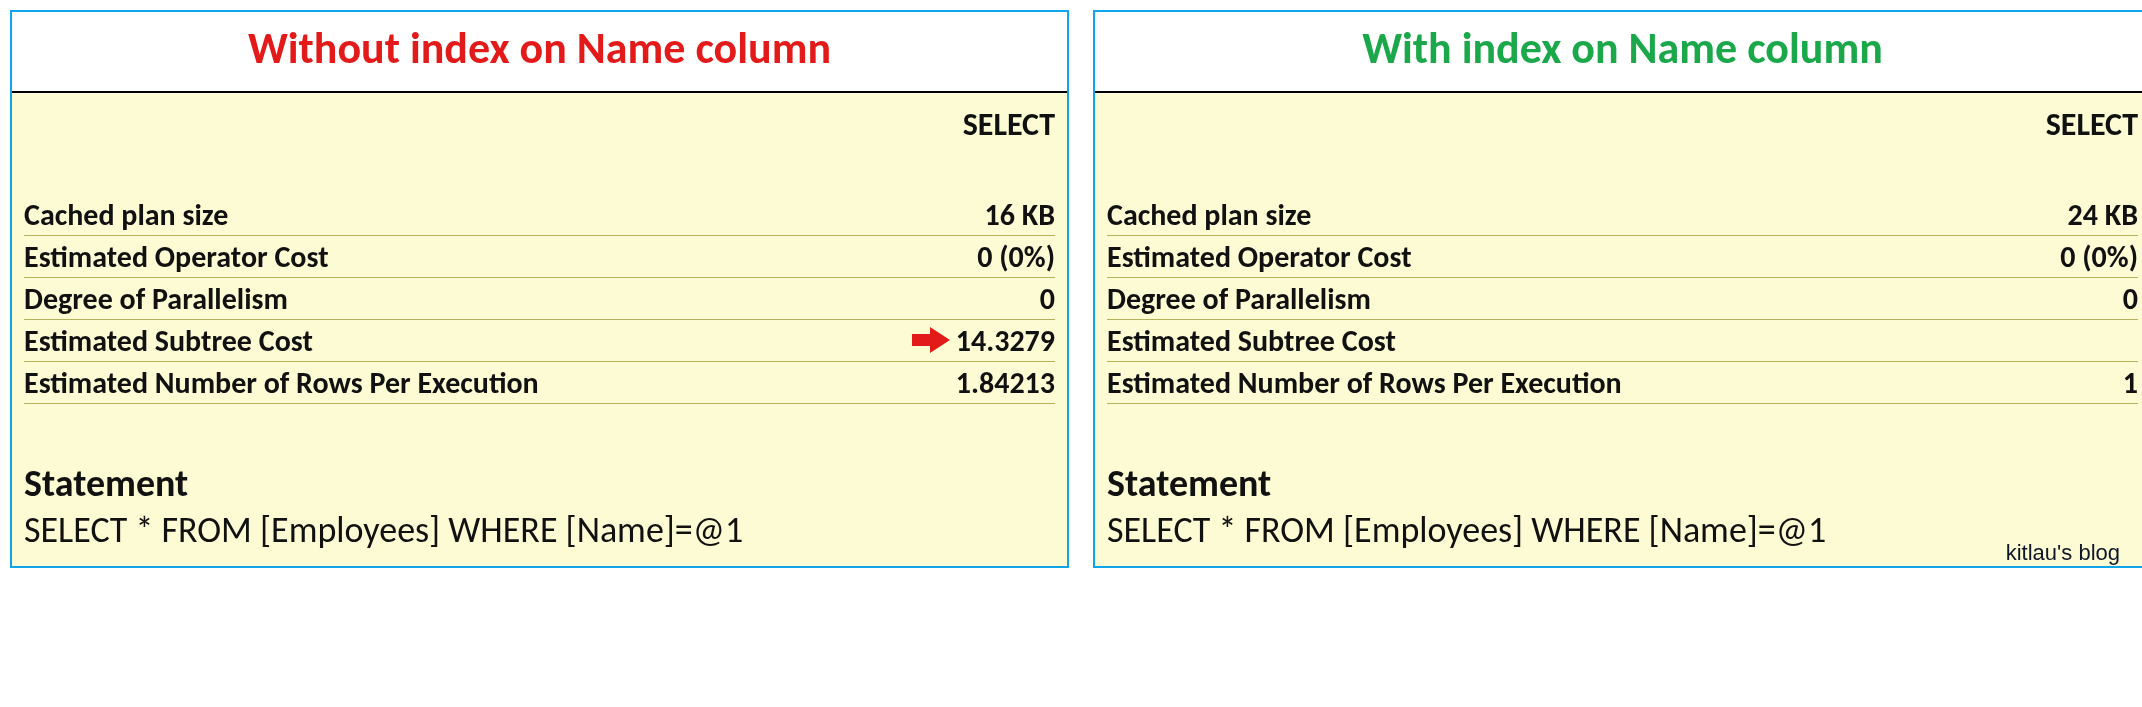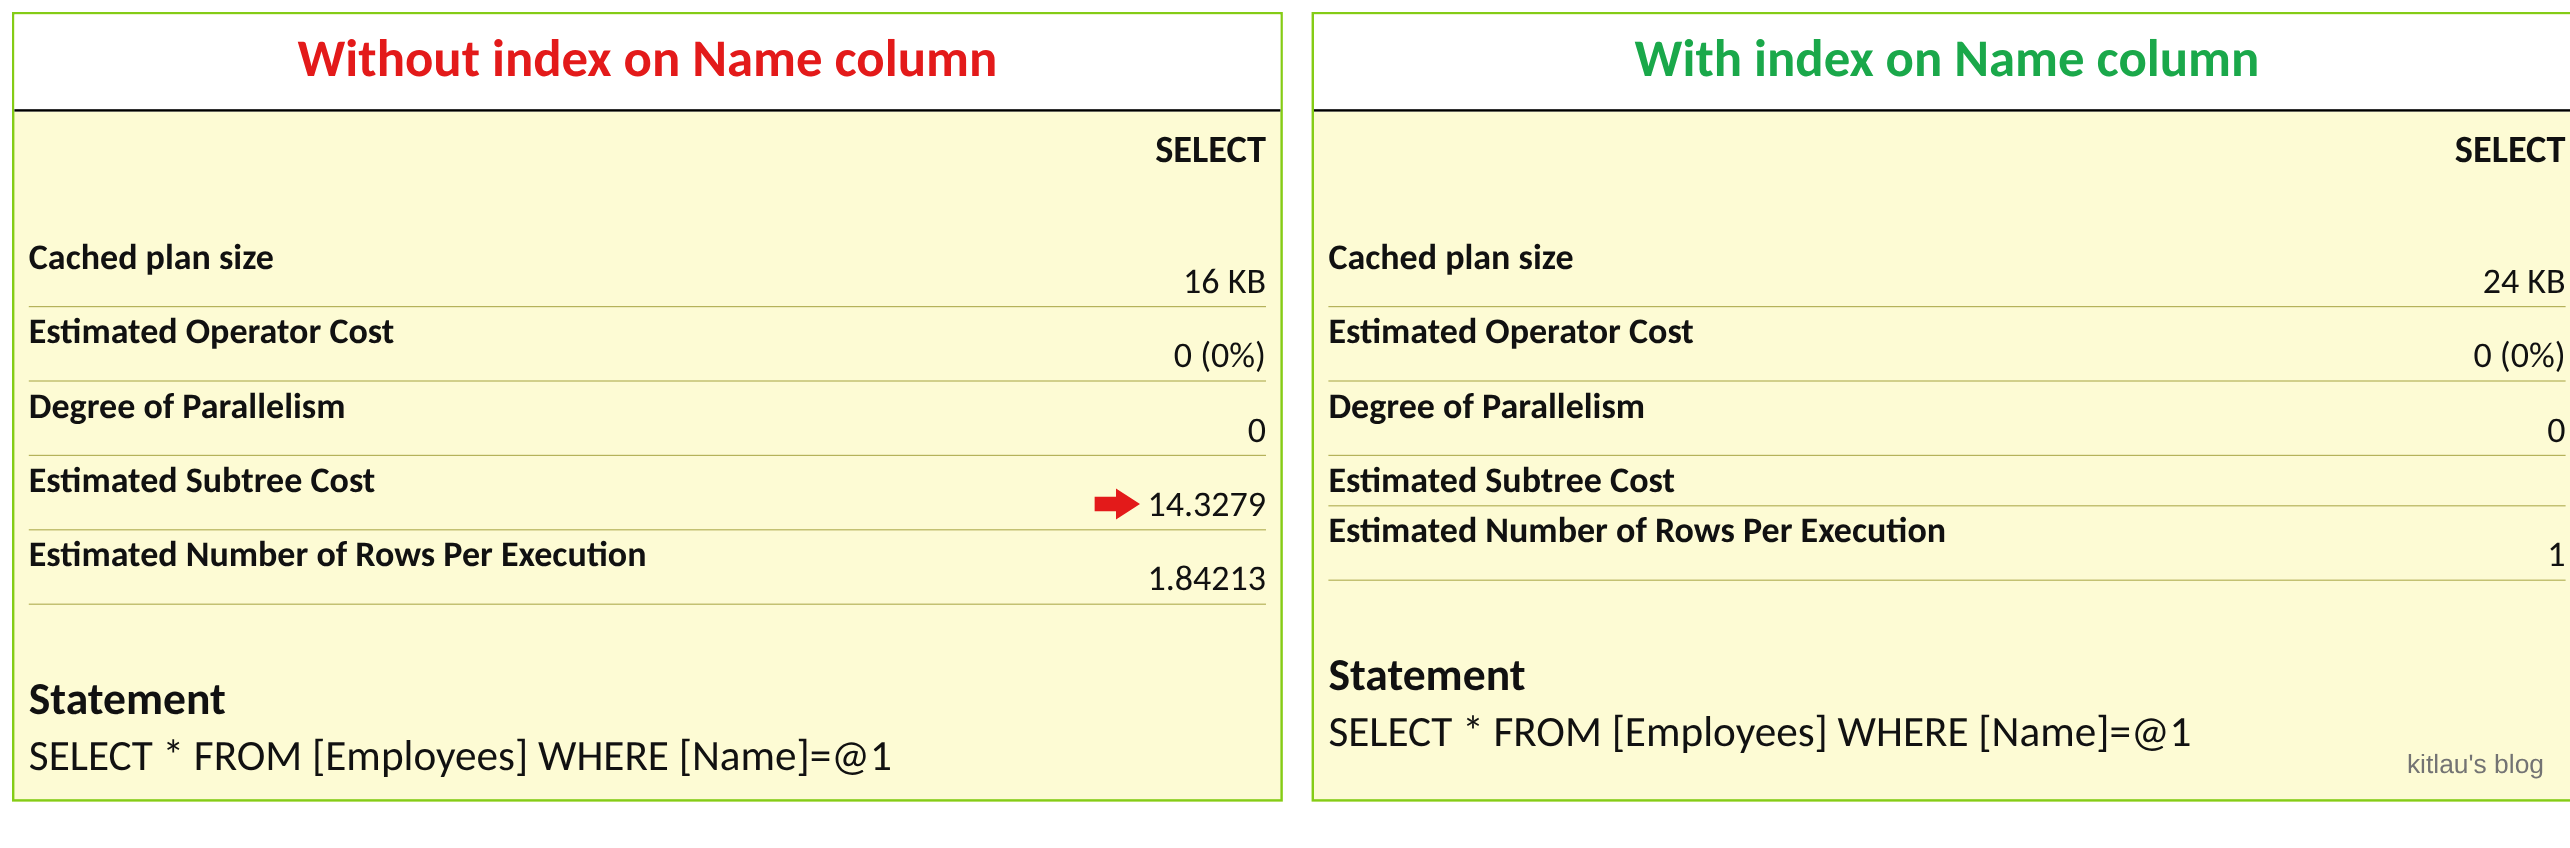--- a/index.html
+++ b/index.html
@@ -9,21 +9,21 @@
     padding: 10px;
     position: relative;
   }
   .container {
     display: flex;
     gap: 24px;
     width: 2142px;
   }
   .panel {
     flex: 1;
-    border: 2px solid #84cc16;
+    border: 2px solid #0ea5e9;
     background: #fdfbd4;
     display: flex;
     flex-direction: column;
   }
   .panel-header {
     background: #fff;
     border-bottom: 2px solid #000;
     text-align: center;
     font-weight: 700;
     font-size: 44px;
@@ -48,37 +48,36 @@
     display: flex;
     justify-content: space-between;
     align-items: flex-start;
     border-bottom: 1px solid #b5b25a;
     padding: 2px 0;
     gap: 8px;
   }
   .row:last-of-type { border-bottom: 1px solid #b5b25a; }
   .row .label { font-weight: 700; white-space: nowrap; }
   .row .value {
-    font-weight: 400;
+    font-weight: 700;
     white-space: nowrap;
     display: flex;
     align-items: center;
     gap: 6px;
-    margin-top: 20px;
   }
   .stmt-block { margin-top: 56px; }
   .stmt-label { font-weight: 700; font-size: 38px; margin-bottom: 2px; }
   .stmt-text { font-weight: 400; font-size: 36px; }
   .arrow { display: inline-flex; align-items: center; }
   .arrow svg { width: 38px; height: 30px; display: block; }
   .watermark {
     position: absolute;
     right: 22px;
-    bottom: 28px;
-    color: #737373;
+    bottom: 12px;
+    color: #0f172a;
     font-size: 22px;
     font-family: Arial, sans-serif;
     pointer-events: none;
   }
 </style>
 </head>
 <body>
 
 <div class="container">
 

